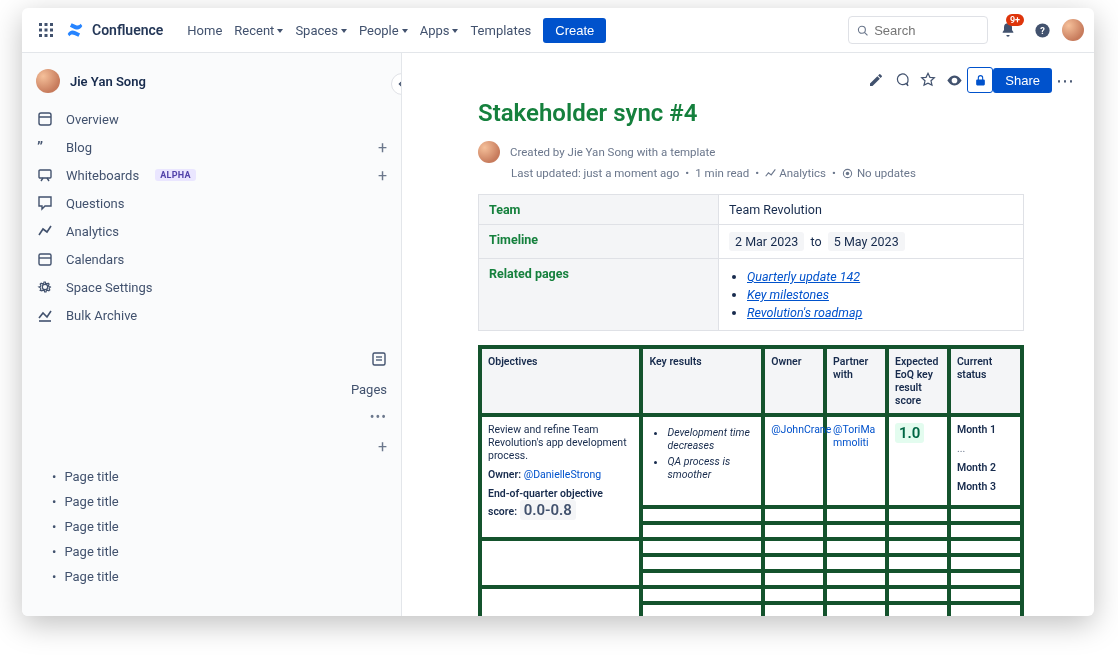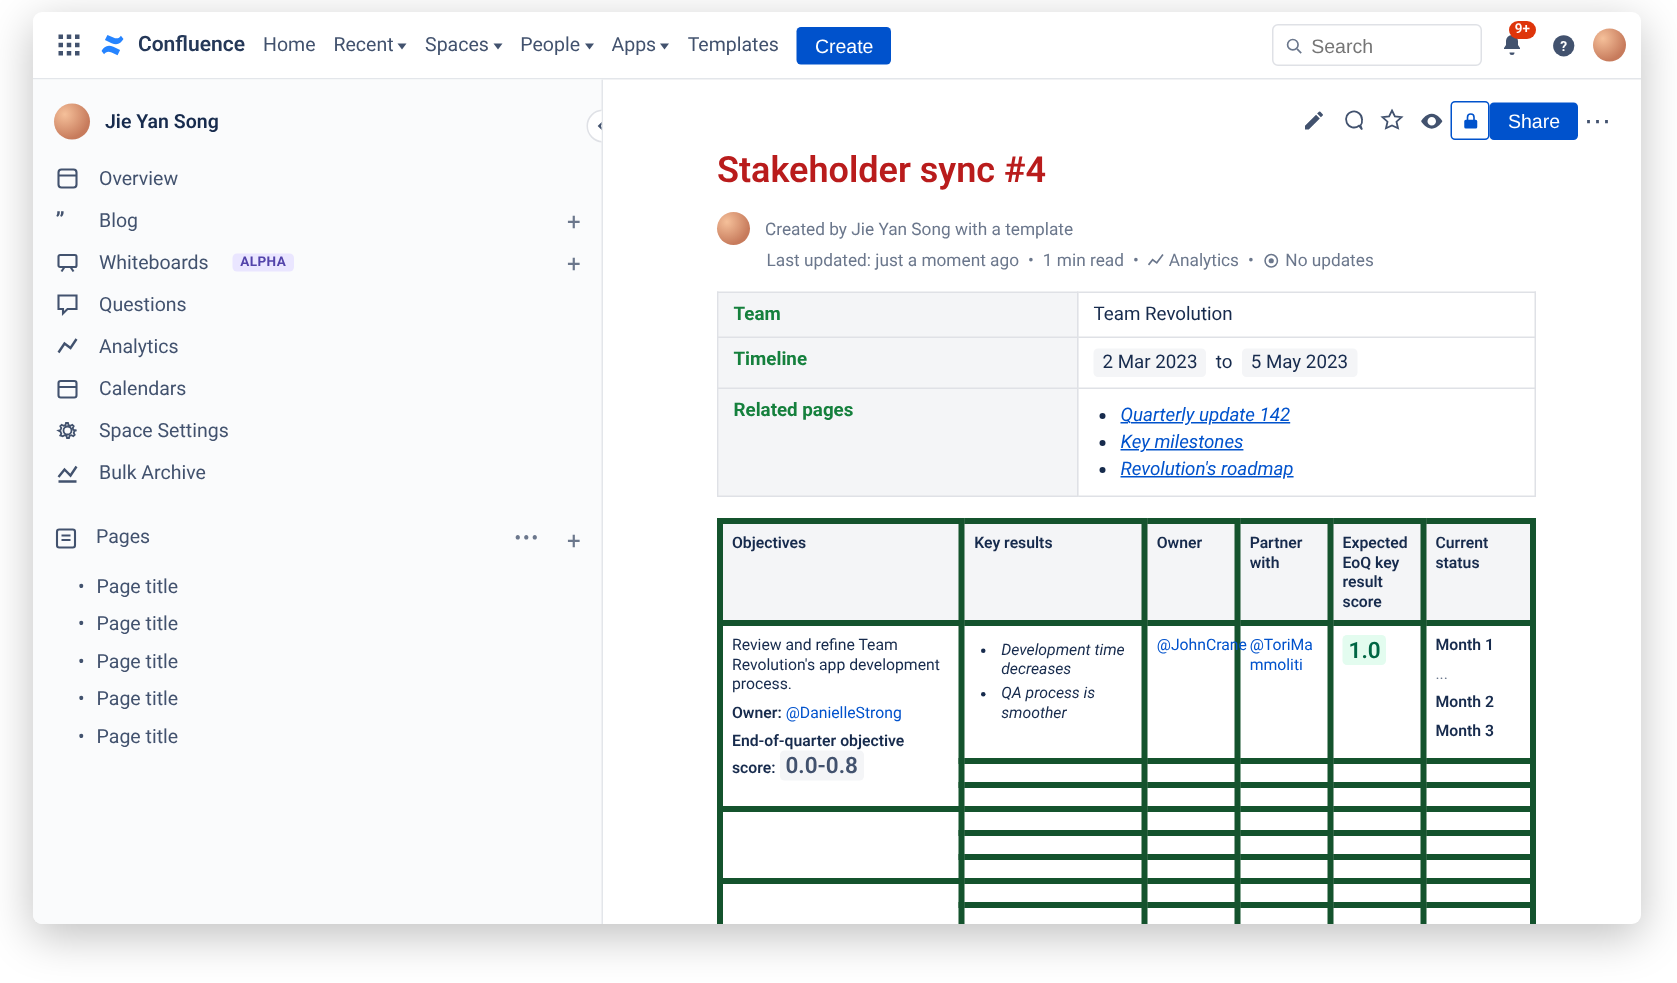--- a/index.html
+++ b/index.html
@@ -26,21 +26,21 @@
   
   .topbar {
     height: 45px;
     border-bottom: 1px solid #e3e6ea;
     display: flex;
     align-items: center;
     padding: 0 10px 0 10px;
     gap: 6px;
   }
   .appgrid svg, .logo svg, .icon-sm svg { display:block; }
-  .topbar .logo-txt { font-size: 14px; font-weight: 600; color:#253858; margin-left:2px; margin-right:0; }
+  .topbar .logo-txt { font-size: 14px; font-weight: 600; color:#253858; margin-left:2px; margin-right:12px; }
   .nav-item { font-size:13px; color:#42526e; padding:4px 6px; display:flex; align-items:center; gap:3px; cursor:pointer; }
   .nav-item .chev { width:0; height:0; border-left:3px solid transparent; border-right:3px solid transparent; border-top:4px solid #42526e; margin-top:1px; }
   .btn-primary {
     background:#0052cc; color:#fff; border:none; border-radius:3px;
     font-size:13px; font-weight:500; padding:5px 12px; cursor:pointer;
   }
   .topbar-spacer { flex:1; }
   .search {
     width:140px; height:28px; border:1px solid #dfe1e6; border-radius:4px;
     display:flex; align-items:center; padding:0 8px; gap:6px; color:#6b778c;
@@ -69,37 +69,37 @@
     display:flex; align-items:center; gap:12px; padding:6px 14px; color:#42526e;
     font-size:13px; cursor:pointer; position:relative;
   }
   .side-item .ico { width:18px; display:flex; justify-content:center; }
   .side-item .add { position:absolute; right:14px; color:#6b778c; font-size:16px; }
   .alpha-badge {
     background:#eae6ff; color:#5243aa; font-size:9px; font-weight:700;
     padding:1px 5px; border-radius:3px; margin-left:4px; letter-spacing:0.3px;
   }
   .side-sep { height:14px; }
-  .side-pages-hdr { display:flex; align-items:flex-start; padding:8px 14px; gap:12px; color:#42526e;}
+  .side-pages-hdr { display:flex; align-items:flex-end; padding:8px 14px; gap:12px; color:#42526e;flex-direction:column;}
   .side-pages-hdr .dots { margin-left:auto; color:#6b778c; letter-spacing:1px; font-size:14px;}
   .side-pages-hdr .plus { color:#6b778c; font-size:16px; margin-left:6px; }
   .page-leaf { display:flex; align-items:center; gap:8px; padding:5px 14px 5px 30px; font-size:13px; color:#42526e; cursor:pointer;}
   .page-leaf::before { content:"•"; color:#42526e; }
   
   .main { flex:1; min-width:0; overflow:auto; position:relative; }
   .page-actions {
     display:flex; align-items:center; gap:0; justify-content:flex-end;
     padding:14px 16px 0 0;
   }
   .action-icon { width:26px; height:26px; display:flex; align-items:center; justify-content:center; color:#42526e; cursor:pointer; }
   .lock-box { width:26px; height:26px; border:1px solid #0052cc; border-radius:3px; display:flex; align-items:center; justify-content:center; color:#0052cc; cursor:pointer;}
   .share-btn { background:#0052cc; color:#fff; border:none; border-radius:3px; padding:5px 12px; font-size:13px; font-weight:500; cursor:pointer; }
   .more-dots { font-size:18px; color:#42526e; cursor:pointer; padding:0 4px;}
   .doc { padding:6px 70px 20px 76px; }
-  .doc h1 { font-size:24px; font-weight:600; color:#b91c1c; margin-bottom:14px;}
+  .doc h1 { font-size:24px; font-weight:600; color:#15803d; margin-bottom:14px;}
   .meta-row { display:flex; align-items:center; gap:10px; color:#6b778c; font-size:11.5px; margin-bottom:3px;}
   .meta-row .avatar { width:22px; height:22px; }
   .meta-sub { color:#6b778c; font-size:11.5px; display:flex; align-items:center; gap:6px; margin-left:33px; }
   .meta-dot { color:#6b778c; }
   table.meta-table {
     width:100%; border-collapse:collapse; margin-top:14px; font-size:12.5px;
   }
   table.meta-table th, table.meta-table td {
     border:1px solid #dfe1e6; padding:7px 10px; vertical-align:top; text-align:left;
   }

